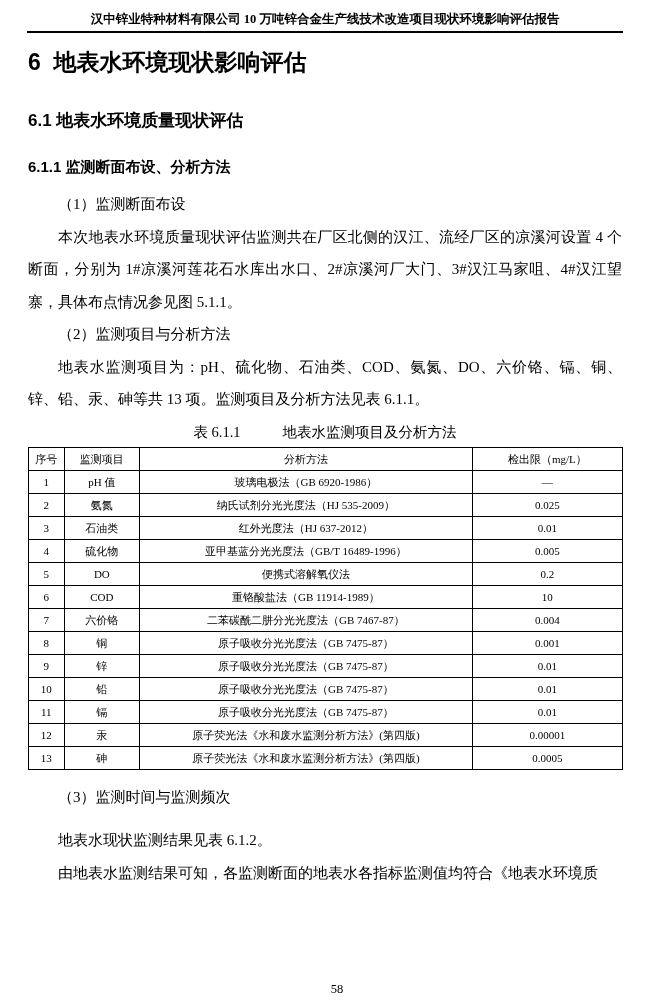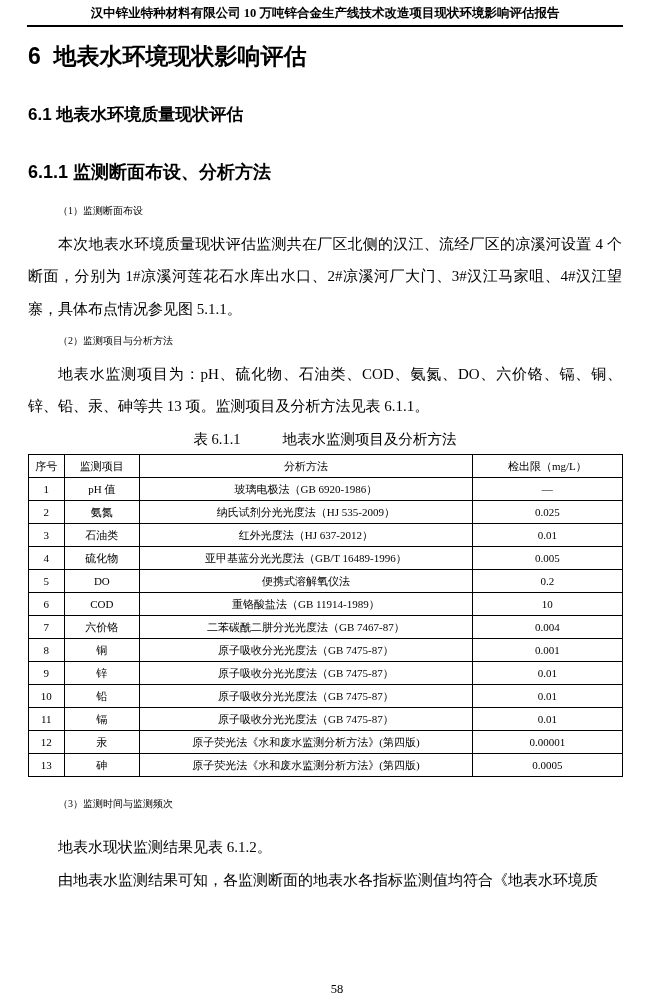--- a/index.html
+++ b/index.html
@@ -8,21 +8,21 @@
     position: relative;
     width: 650px;
     height: 1003px;
     background: #ffffff;
     color: #000000;
     font-family: "Liberation Serif", "DejaVu Serif", serif;
     overflow: hidden;
   }
   .running-header {
     margin: 0 27px;
-    padding-top: 6px;
+    padding-top: 12px;
     padding-bottom: 4px;
     border-bottom: 2px solid #000;
     text-align: center;
     font-size: 12.5px;
     line-height: 15px;
     font-weight: bold;
     white-space: nowrap;
     font-family: Liberation Serif, serif;
   }
   .h1 {
@@ -33,30 +33,30 @@
     white-space: pre-wrap;
   }
   .h2 {
     margin: 31px 28px 0 28px;
     font-family: "Liberation Sans", "DejaVu Sans", sans-serif;
     font-size: 17px;
     font-weight: bold;
     white-space: pre-wrap;
   }
   .h3 {
-    margin: 34px 28px 0 28px;
+    margin: 26px 28px 0 28px;
     font-family: "Liberation Sans", "DejaVu Sans", sans-serif;
-    font-size: 18px;
+    font-size: 15px;
     font-weight: bold;
     white-space: pre-wrap;
   }
   .list-item {
     margin: 0 28px;
     padding-left: 30px;
-    font-size: 10px;
+    font-size: 15px;
     line-height: 32.5px;
     font-family: Liberation Serif, serif;
   }
   .para {
     margin: 0 28px;
     font-size: 15px;
     line-height: 32.5px;
     text-align: justify;
     text-indent: 2em;
   }

